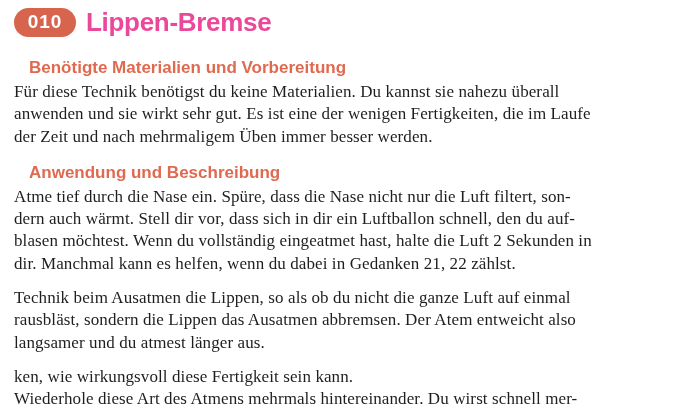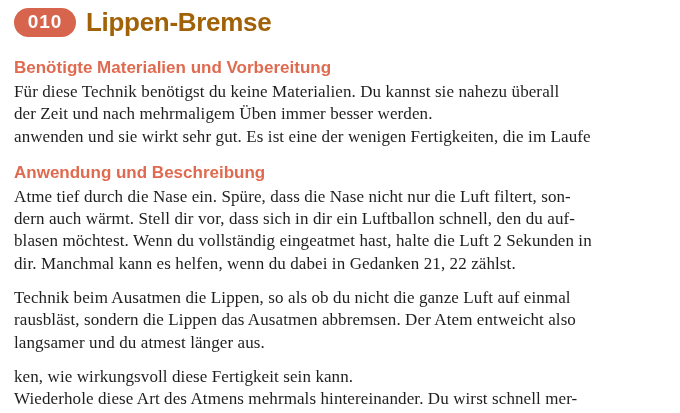--- a/index.html
+++ b/index.html
@@ -39,25 +39,25 @@
     font-weight: 700;
     font-size: 19px;
     letter-spacing: 1px;
   }
   .title {
     margin: 0;
     font-family: "Liberation Sans", sans-serif;
     font-weight: 700;
     font-size: 26px;
     line-height: 30px;
-    color: #a16207;
+    color: #ec4899;
     letter-spacing: -0.3px;
   }
   .section-heading {
-    margin: 21px 0 3px 0;
+    margin: 21px 0 3px 15px;
     font-family: "Liberation Sans", sans-serif;
     font-weight: 700;
     font-size: 17px;
     line-height: 20px;
     color: #e06a50;
   }
   .section-heading.second {
     margin-top: 15px;
   }
   .para {
@@ -80,22 +80,22 @@
 
   <header class="chapter-header">
     <span class="badge">010</span>
     <h1 class="title">Lippen-Bremse</h1>
   </header>
 
   <section>
     <h2 class="section-heading">Benötigte Materialien und Vorbereitung</h2>
     <div class="para">
       <div class="line">Für diese Technik benötigst du keine Materialien. Du kannst sie nahezu überall</div>
+      <div class="line">anwenden und sie wirkt sehr gut. Es ist eine der wenigen Fertigkeiten, die im Laufe</div>
       <div class="line">der Zeit und nach mehrmaligem Üben immer besser werden.</div>
-      <div class="line">anwenden und sie wirkt sehr gut. Es ist eine der wenigen Fertigkeiten, die im Laufe</div>
     </div>
   </section>
 
   <section>
     <h2 class="section-heading second">Anwendung und Beschreibung</h2>
     <div class="para">
       <div class="line">Atme tief durch die Nase ein. Spüre, dass die Nase nicht nur die Luft filtert, son-</div>
       <div class="line">dern auch wärmt. Stell dir vor, dass sich in dir ein Luftballon schnell, den du auf-</div>
       <div class="line">blasen möchtest. Wenn du vollständig eingeatmet hast, halte die Luft 2 Sekunden in</div>
       <div class="line">dir. Manchmal kann es helfen, wenn du dabei in Gedanken 21, 22 zählst.</div>

